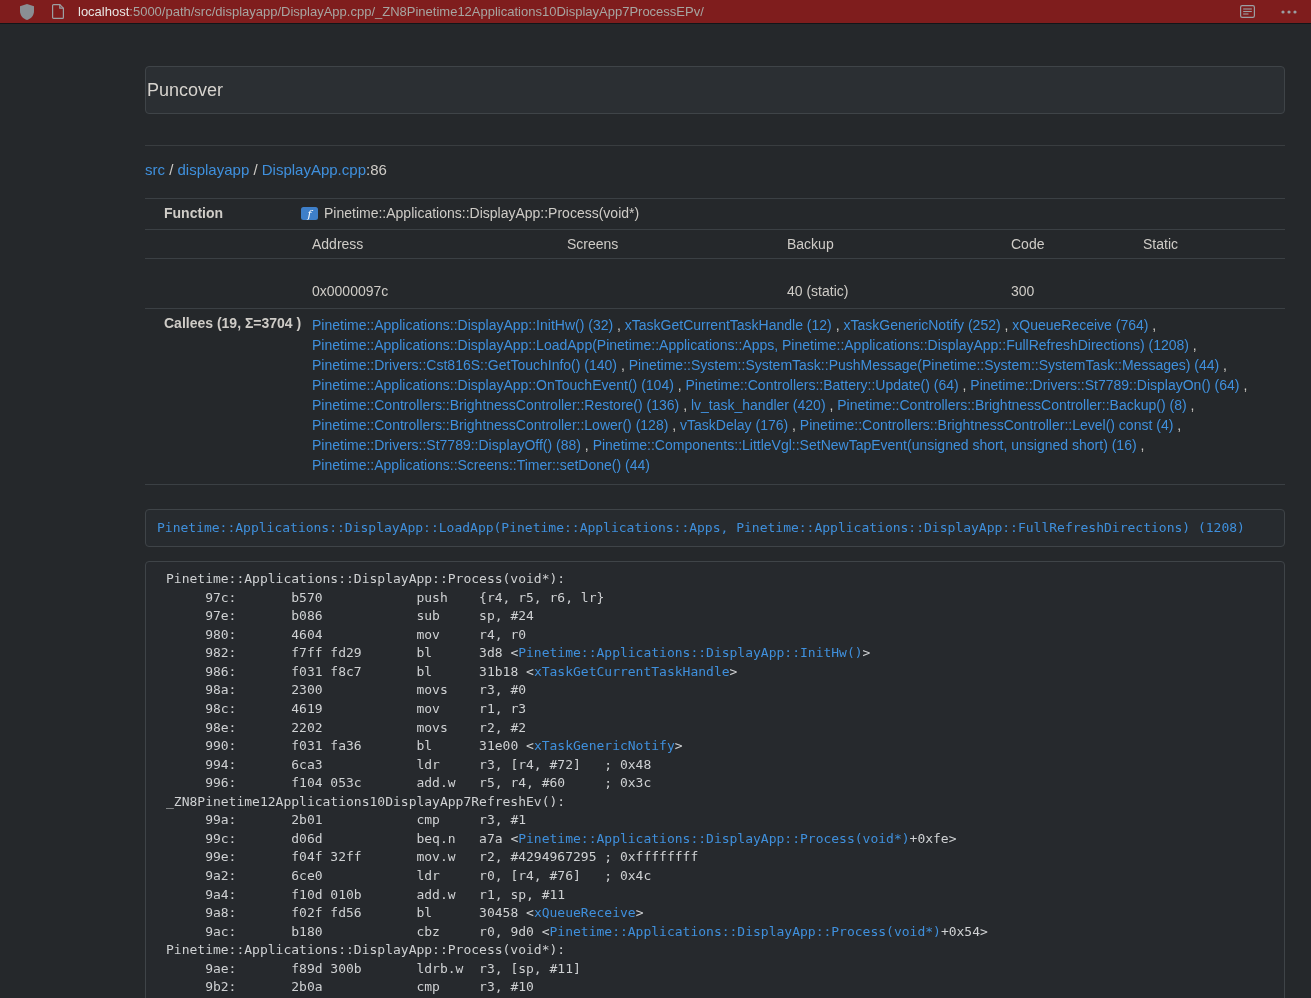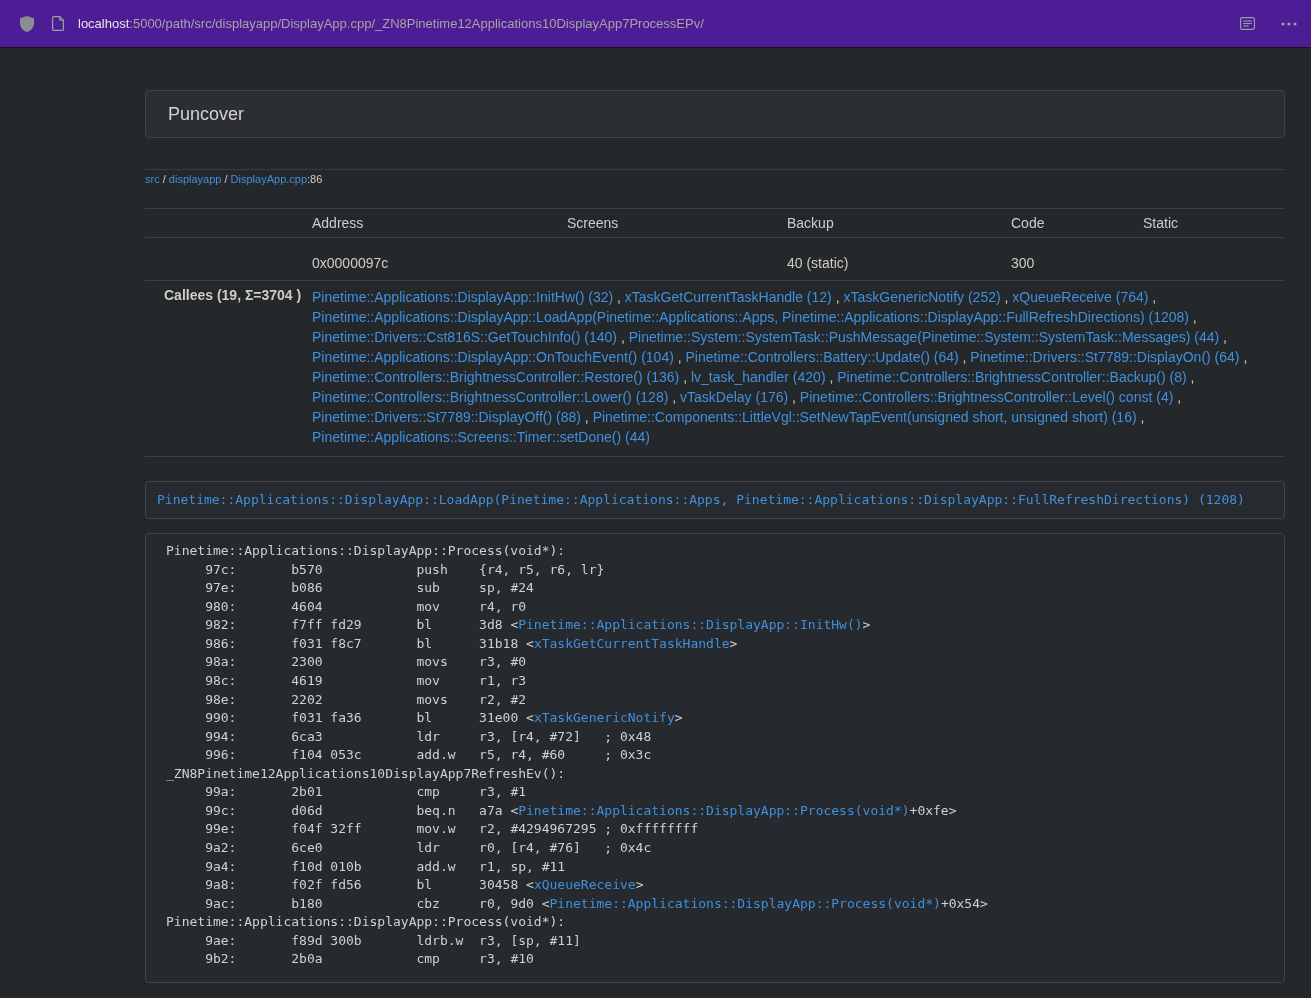--- a/index.html
+++ b/index.html
@@ -6,42 +6,42 @@
   body{
     width:1311px;height:998px;overflow:hidden;
     background:#25282b;
     font-family:"Liberation Sans",sans-serif;
     color:#cfccc7;
   }
   a{color:#3f90dd;text-decoration:none;cursor:pointer;}
 
   
   .chrome{
-    height:48px;background:#4c1d95;border-bottom:1px solid #131518;
+    height:24px;background:#7f1d1d;border-bottom:1px solid #131518;
     display:flex;align-items:center;padding:0 14px 0 20px;box-sizing:border-box;
   }
   .ch-icon{display:inline-flex;align-items:center;justify-content:center;cursor:pointer;}
   .ch-icon svg{display:block;}
   .i-shield{margin-right:18px;}
   .i-page{margin-right:14px;}
   .urlbar{flex:1;font-size:13px;white-space:nowrap;overflow:hidden;cursor:text;}
   .url-host{color:#e8e6e3;}
   .url-rest{color:#a7a5a1;}
   .i-reader{margin-left:12px;}
   .i-menu{margin-left:26px;}
 
   
   .container{margin-left:145px;width:1140px;box-sizing:border-box;}
   .panel{
     margin-top:42px;border:1px solid #3f4448;border-radius:4px;
-    background:#2b2f33;padding:13px 22px;
+    background:#2b2f33;padding:13px 1px;
   }
   .panel-title{font-size:18px;line-height:20px;color:#d6d3ce;font-weight:normal;margin:0;}
   .rule{margin:31px 0 0;border:0;border-top:1px solid #393d40;}
-  .breadcrumb{font-size:11px;line-height:19px;}
+  .breadcrumb{margin-top:14px;font-size:15px;line-height:19px;}
   .breadcrumb .sep,.breadcrumb .suffix{color:#cfccc7;}
 
   
   .sym-table{
     margin-top:19px;width:100%;border-collapse:collapse;
     font-size:14px;line-height:20px;border-bottom:1px solid #3b4044;
     table-layout:fixed;
   }
   .sym-table col.c0{width:146px;}
   .sym-table col.c1{width:255px;}
@@ -50,21 +50,21 @@
   .sym-table col.c4{width:132px;}
   .sym-table col.c5{width:163px;}
   .sym-table td,.sym-table th{
     padding:4px 21px;border-top:1px solid #3b4044;
     text-align:left;vertical-align:top;font-weight:normal;color:#cfccc7;
   }
   .sym-table th{font-weight:normal;}
   .sym-table .lbl{font-weight:bold;padding-left:19px;white-space:nowrap;}
   .fn-cell{padding-left:10px !important;}
   .fn-icon{display:inline-block;vertical-align:-2px;margin-right:6px;}
-  .metrics-row td{padding-top:15px;padding-bottom:7px;}
+  .metrics-row td{padding-top:22px;padding-bottom:7px;}
   .callees-cell{padding-top:6px !important;padding-bottom:9px !important;}
 
   
   .callee-box{
     margin:24px 0 0;border:1px solid #3f4448;border-radius:4px;background:#272b2f;
     padding:9px 11px;font-family:"DejaVu Sans Mono","Liberation Mono",monospace;
     font-size:13px;line-height:18px;white-space:pre-wrap;
   }
   .disasm{
     margin:14px 0 0;border:1px solid #3f4448;border-radius:4px;background:#26292d;
@@ -123,20 +123,31 @@
     <colgroup>
         <col class="c0">
         <col class="c1">
         <col class="c2">
         <col class="c3">
         <col class="c4">
         <col class="c5">
       </colgroup>
     <tbody>
       <tr>
+        <td class="lbl">Function</td>
+        <td class="fn-cell" colspan="5">
+          <span class="fn-icon">
+            <svg width="17" height="13" viewBox="0 0 17 13">
+                <rect width="17" height="13" rx="2.5" fill="#3e7fc9"></rect>
+                <text x="8.5" y="10.5" text-anchor="middle" font-size="11" font-style="italic" font-family="DejaVu Serif, serif" fill="#ffffff">f</text>
+              </svg>
+          </span><span>Pinetime::Applications::DisplayApp::Process(void*)</span>
+        </td>
+      </tr>
+      <tr>
         <td class="lbl"></td>
         <th>Address</th>
         <th>Screens</th>
         <th>Backup</th>
         <th>Code</th>
         <th>Static</th>
       </tr>
       <tr class="metrics-row">
         <td class="lbl"></td>
         <td>0x0000097c</td>

